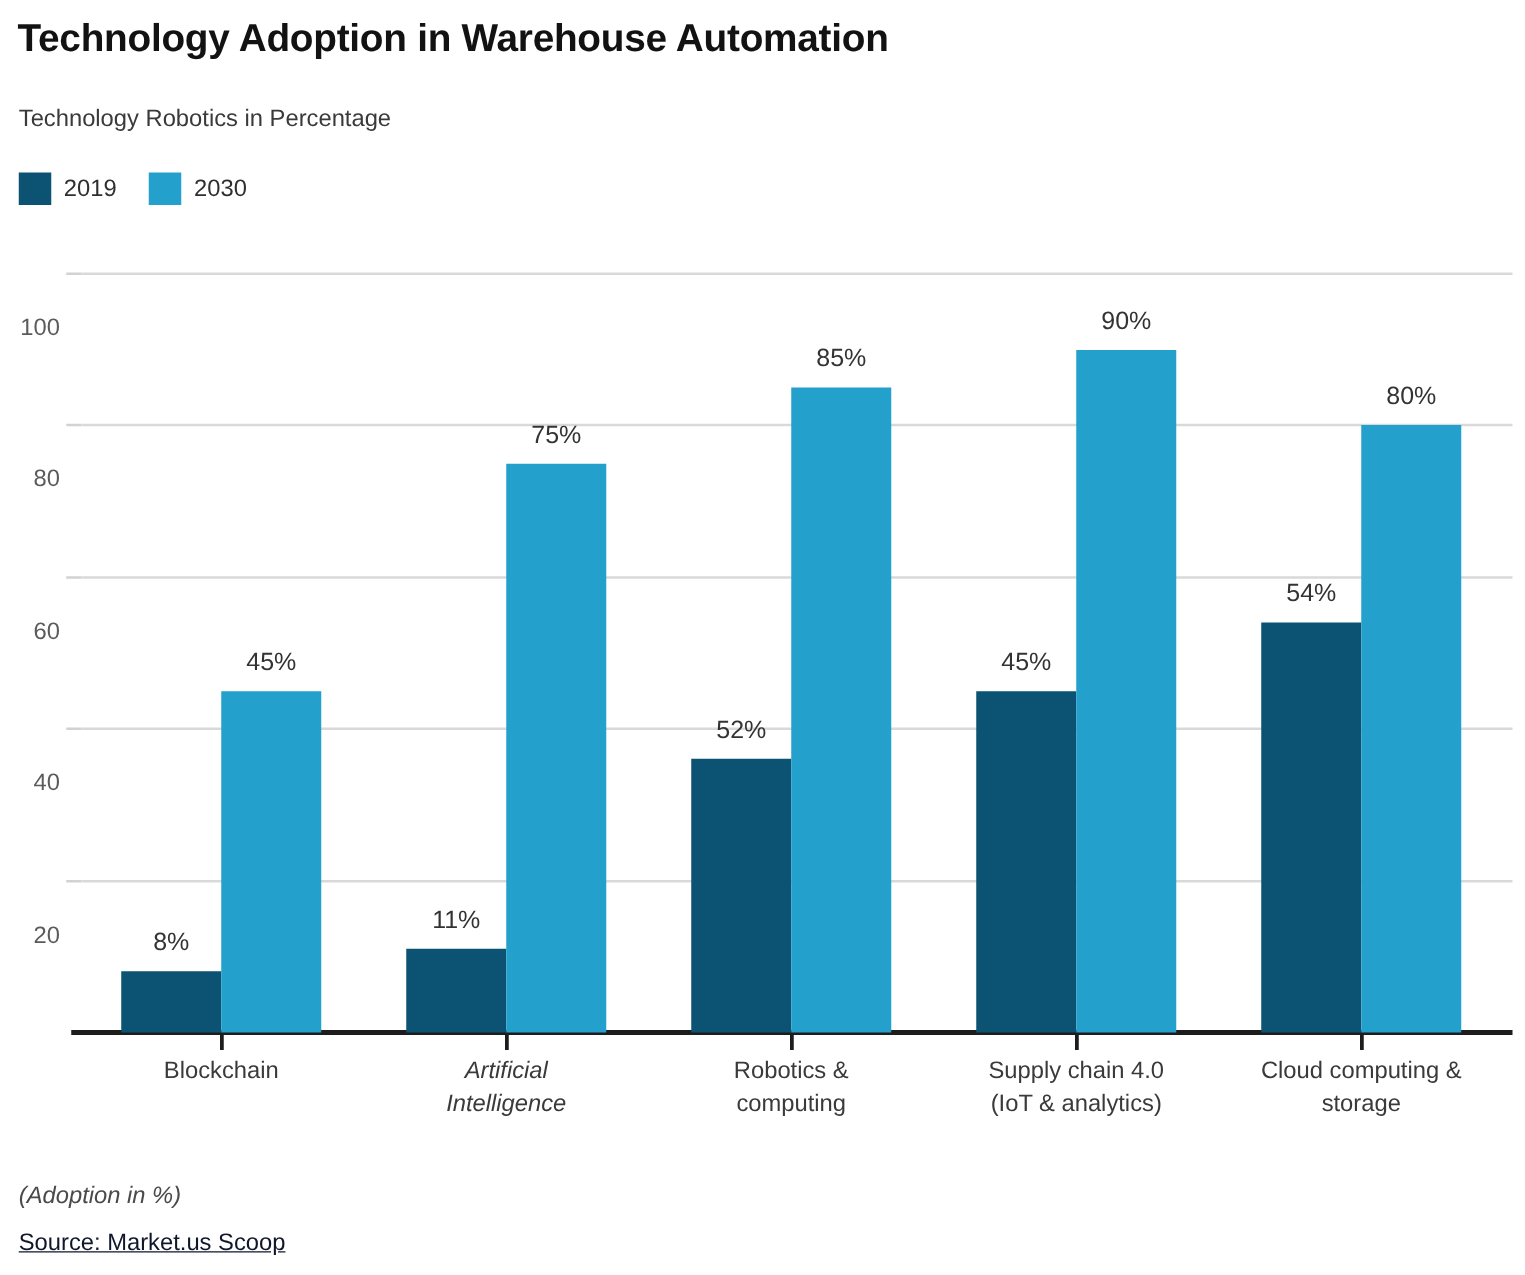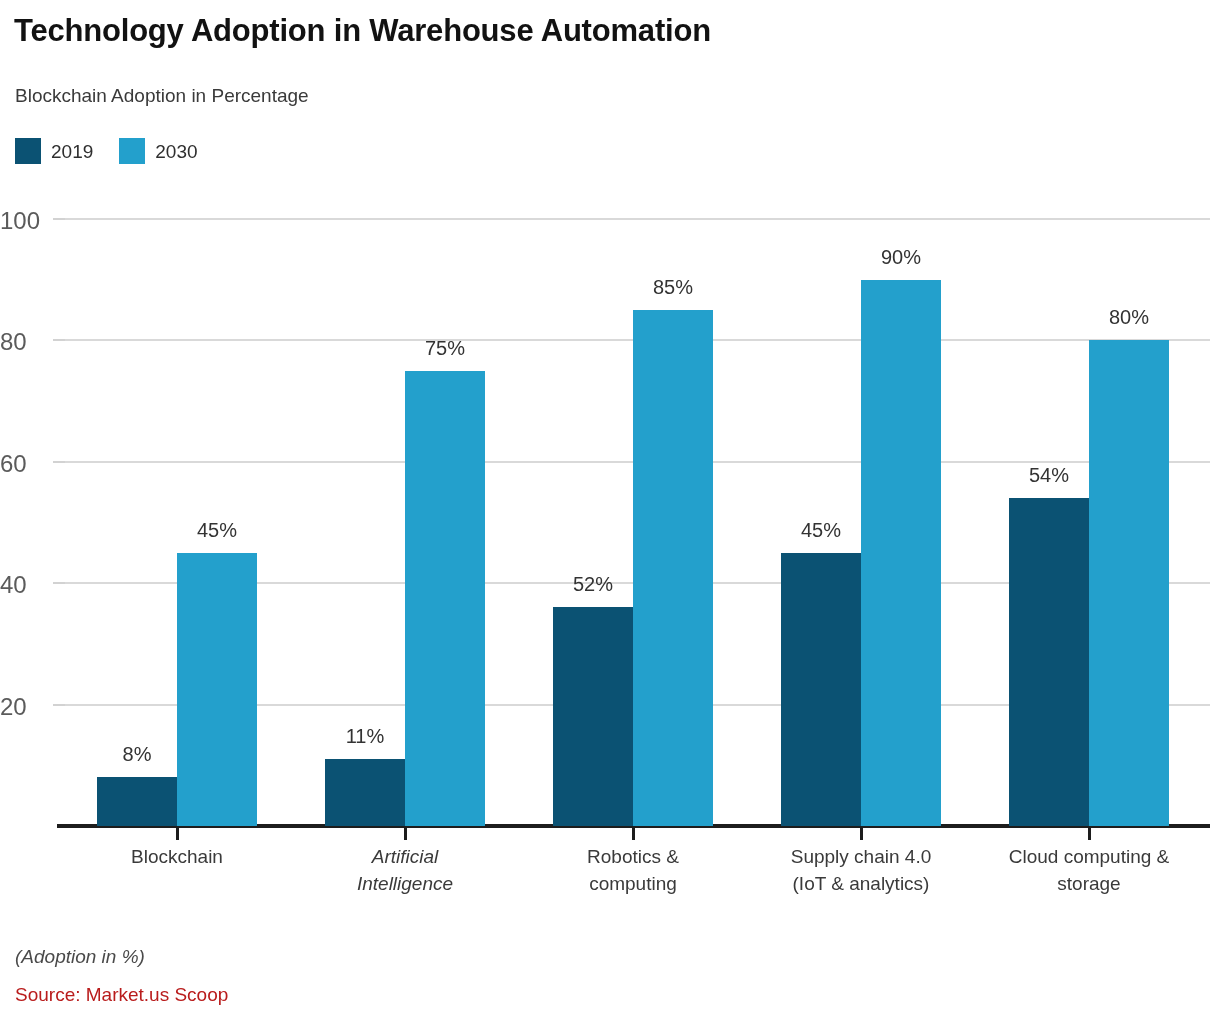--- a/index.html
+++ b/index.html
@@ -78,23 +78,25 @@
   .tick-stub {
     position: absolute;
     width: 12px;
     height: 2px;
     background: #d2d2d2;
   }
   .ytick-label {
     position: absolute;
     left: 0;
     width: 48px;
-    font-size: 24px;
+    text-align: right;
+    font-size: 19px;
     color: #5b5b5b;
     line-height: 1;
+    margin-top: 44px;
   }
   #axis-line {
     position: absolute;
     left: 57px;
     width: 1153px;
     height: 4px;
     background: #1d1d1d;
   }
   .xtick-mark {
     position: absolute;
@@ -131,30 +133,31 @@
     left: 15px; top: 946px;
     font-size: 19px;
     font-style: italic;
     color: #4a4a4a;
     white-space: nowrap;
   }
   #footer-source {
     position: absolute;
     left: 15px; top: 984px;
     font-size: 19px;
-    color: #b91c1c;
-    white-space: nowrap;
+    color: #0f172a;
+    white-space: nowrap;
+    text-decoration: underline;
   }
 </style>
 </head>
 <body>
 
 <div id="header">
   <div id="chart-title">Technology Adoption in Warehouse Automation</div>
-  <div id="chart-subtitle">Blockchain Adoption in Percentage</div>
+  <div id="chart-subtitle">Technology Robotics in Percentage</div>
 </div>
 
 <div id="legend">
   <div class="legend-item">
     <span class="legend-swatch" style="background:#0b5273"></span>
     <span class="legend-label">2019</span>
   </div>
   <div class="legend-item">
     <span class="legend-swatch" style="background:#23a0cc"></span>
     <span class="legend-label">2030</span>

